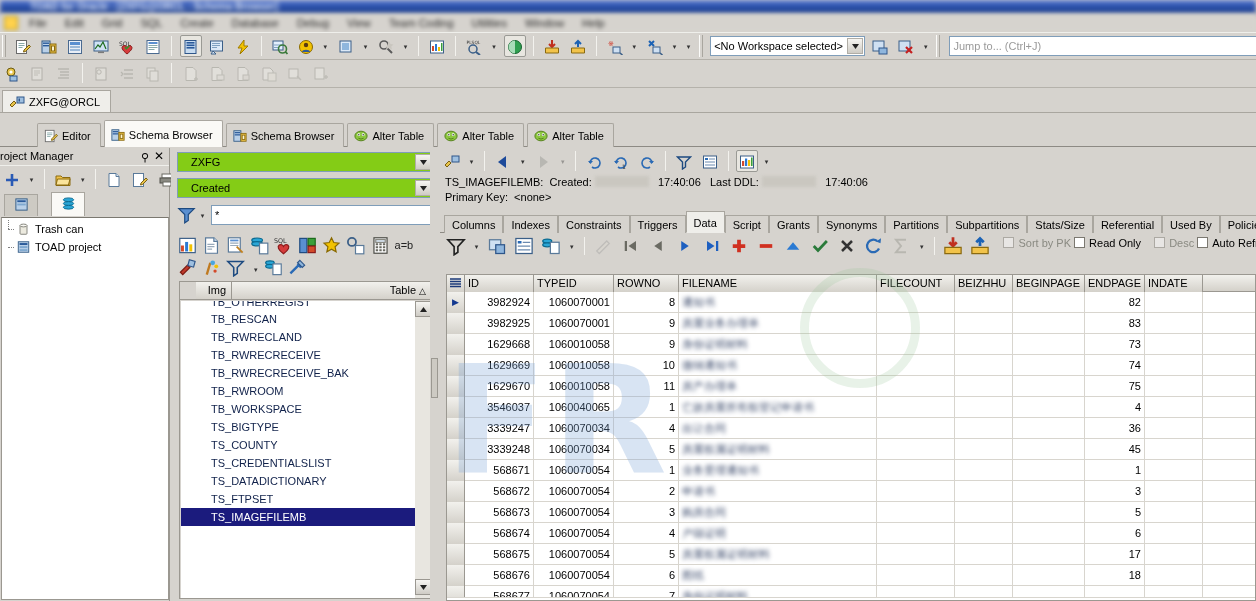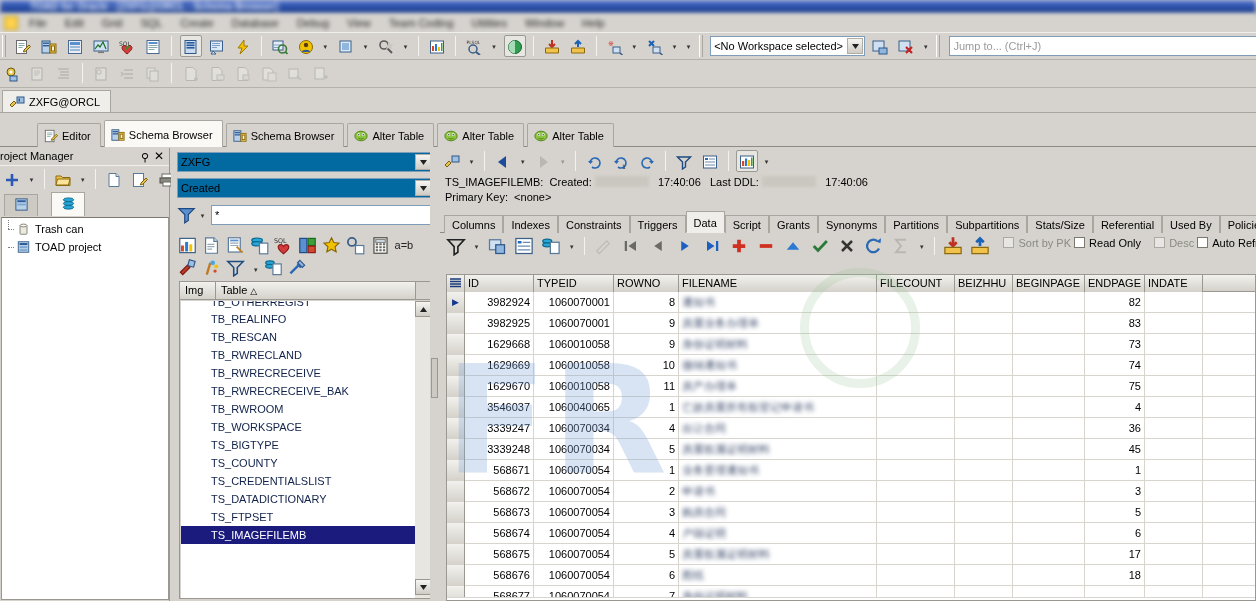--- a/index.html
+++ b/index.html
@@ -146,38 +146,38 @@
              position:relative;}
   .treerow .ticon { display:inline-block; width:15px; height:14px; vertical-align:-3px; margin-right:4px;}
   .treerow .dots { position:absolute; left:6px; top:0; height:18px; border-left:1px dotted #808080;}
   .treerow .dash { position:absolute; left:6px; top:9px; width:6px; border-top:1px dotted #808080;}
 
   
   #sbleft {
     position:absolute; left:171px; top:148px; width:268px; height:453px; background:#d6d3ce;
   }
   .combo {
-    position:absolute; height:20px; background:#0369a1; border:1px solid #7f9db9;
-    font-size:11px; line-height:18px; padding-left:3px; color:#000;
+    position:absolute; height:20px; background:#84cc16; border:1px solid #7f9db9;
+    font-size:11px; line-height:18px; padding-left:13px; color:#000;
   }
   .combo .arrowbox {
     position:absolute; right:1px; top:1px; width:16px; height:16px;
     background: linear-gradient(to bottom,#f6f5f2,#cfccc5); border:1px solid #b0ada6;
     display:flex;align-items:center;justify-content:center;
   }
   #sbFilterRow { position:absolute; left:6px; top:56px; height:24px; width:256px;}
   #sbFilterInput { position:absolute; left:34px; top:1px; width:222px; height:20px; background:#fff;
                    border:1px solid #7f9db9; font-size:11px; line-height:18px; padding-left:3px;}
   #sbIcons1 { position:absolute; left:178px; top:236px; width:262px; height:22px; white-space:nowrap;}
   #sbIcons2 { position:absolute; left:178px; top:258px; width:262px; height:22px; white-space:nowrap;}
   .sbi { display:inline-block; width:19px; height:19px; margin-right:2px; vertical-align:top; }
 
   #tblPanel { position:absolute; left:8px; top:133px; width:254px; height:318px;
               background:#d6d3ce; border:1px solid #9b9891; }
-  #tblHeader { height:18px; background:#d6d3ce; border-bottom:1px solid #9b9891; white-space:nowrap; position:relative;}
+  #tblHeader { height:18px; background:#d6d3ce; border-bottom:1px solid #9b9891; white-space:nowrap; position:relative;text-align:right;}
   .colhdr { display:inline-block; height:18px; line-height:17px; font-size:11px;
             background: linear-gradient(to bottom,#f2f1ed,#d4d1ca);
             border-right:1px solid #9b9891; border-bottom:1px solid #9b9891;
             padding:0 5px; vertical-align:top; color:#000;}
   #tblList { position:absolute; left:1px; top:19px; width:236px; height:297px; background:#fff; overflow:hidden;}
   .tblrow { height:18px; line-height:18px; font-size:11px; padding-left:30px; color:#10214a; white-space:nowrap;}
   .tblrow.sel { background:#1b1b7d; color:#fff; }
   #tblVScroll { position:absolute; right:1px; top:19px; width:16px; height:297px; background:#e8e6e0;}
   .scrbtn { width:16px; height:16px; background: linear-gradient(to bottom,#f6f5f2,#cfccc5);
             border:1px solid #9b9891; display:flex;align-items:center;justify-content:center;}
@@ -679,21 +679,20 @@
             <path d="M10 2 l4 4 -2 2 -4-4z" fill="#8fb6dd" stroke="#2e568a"></path>
           </svg></span>
     </div>
 
     <div id="tblPanel">
       <div id="tblHeader">
         <span class="colhdr" style="width:36px">Img</span><span class="colhdr" style="width:200px"><span>Table</span> <span style="font-size:9px">△</span></span>
       </div>
       <div id="tblList">
         <div class="tblrow" style="height:9px;line-height:3px;overflow:hidden"><span>TB_OTHERREGIST</span></div>
-        <div class="tblrow"><span>TB_REALINFO</span></div>
         <div class="tblrow"><span>TB_RESCAN</span></div>
         <div class="tblrow"><span>TB_RWRECLAND</span></div>
         <div class="tblrow"><span>TB_RWRECRECEIVE</span></div>
         <div class="tblrow"><span>TB_RWRECRECEIVE_BAK</span></div>
         <div class="tblrow"><span>TB_RWROOM</span></div>
         <div class="tblrow"><span>TB_WORKSPACE</span></div>
         <div class="tblrow"><span>TS_BIGTYPE</span></div>
         <div class="tblrow"><span>TS_COUNTY</span></div>
         <div class="tblrow"><span>TS_CREDENTIALSLIST</span></div>
         <div class="tblrow"><span>TS_DATADICTIONARY</span></div>

